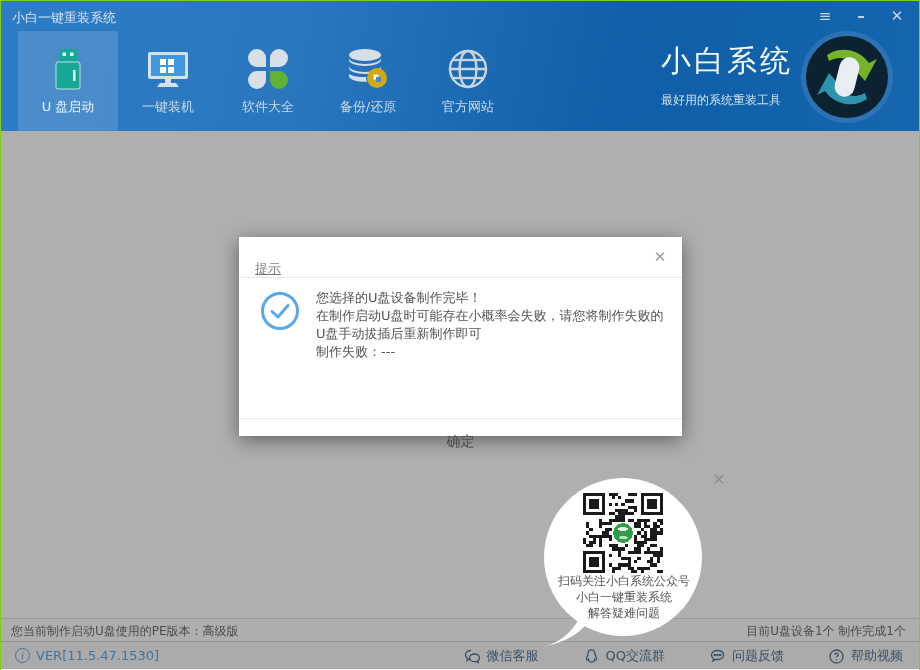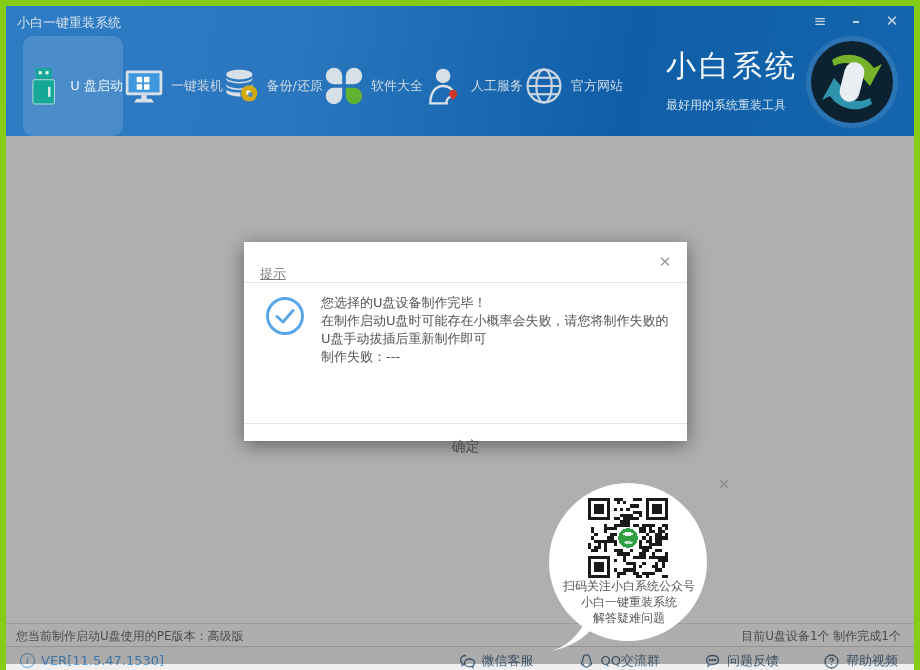--- a/index.html
+++ b/index.html
@@ -1,30 +1,30 @@
 <!DOCTYPE html>
 <html><head>
 <meta charset="utf-8">
 <style>
   * { margin:0; padding:0; box-sizing:border-box; }
   html,body { width:920px; height:670px; }
   body { font-family:"DejaVu Sans","Liberation Sans",sans-serif; position:relative; overflow:hidden; background:#f6f6f6; }
-  .window { position:absolute; inset:0; border:6px solid #84cc16; }
+  .window { position:absolute; inset:0; border:1px solid #84cc16; }
 
   
   .header { position:absolute; left:0; top:0; width:100%; height:130px;
     background:linear-gradient(100deg,#2e7cc3 0%,#2a77bf 32%,#0f5ea7 68%,#1566ae 100%); }
   .titlebar { position:absolute; left:0; top:0; width:100%; height:30px; }
   .win-title { position:absolute; left:11px; top:8px; font-size:13px; color:#d5e2ee; }
   .win-controls { position:absolute; right:12px; top:6px; display:flex; gap:16px; }
   .win-btn { width:20px; height:18px; color:#c9d6e2; font-size:15px; line-height:18px; text-align:center; cursor:pointer; }
   .win-btn.min { font-weight:bold; }
 
   .nav { position:absolute; left:17px; top:30px; height:100px; display:flex; }
-  .nav-item { width:100px; height:100px; display:flex; align-items:center; justify-content:center; gap:6px; cursor:pointer;border-radius:10px; }
+  .nav-item { width:100px; height:100px; display:flex; flex-direction:column; align-items:center; justify-content:center; gap:6px; cursor:pointer; }
   .nav-item.active { background:rgba(255,255,255,0.14); }
   .nav-item .label { font-size:13px; color:#ccd9e4; white-space:nowrap; }
   .nav-item.active .label { color:#e8f3fb; }
   .nav-icon { width:46px; height:46px; display:block; }
 
   .brand { position:absolute; left:660px; top:40px; }
   .brand-name { font-size:30px; color:#f4f9fd; letter-spacing:3px; white-space:nowrap; }
   .brand-tagline { font-size:12px; color:#cfe0ee; margin-top:10px; white-space:nowrap; }
   .brand-logo { position:absolute; left:798px; top:28px; width:96px; height:96px; }
 
@@ -106,46 +106,38 @@
             <rect x="23" y="13" width="6" height="6" fill="#fff"></rect>
           <rect x="15" y="21" width="6" height="6" fill="#fff"></rect>
             <rect x="23" y="21" width="6" height="6" fill="#fff"></rect>
           <rect x="20" y="33" width="6" height="5" fill="#d7dfe7"></rect>
           <path d="M12 41 L34 41 L31 37 L15 37 Z" fill="#d7dfe7"></path>
         </svg>
         <span class="label">一键装机</span>
       </div>
       <div class="nav-item">
         <svg class="nav-icon" viewBox="0 0 46 46">
+          <path d="M21 12 a9 9 0 1 0 -9 9 h9 Z" fill="#d7dfe7"></path>
+          <path d="M25 12 a9 9 0 1 1 9 9 h-9 Z" fill="#d7dfe7"></path>
+          <path d="M21 34 a9 9 0 1 1 -9 -9 h9 Z" fill="#d7dfe7"></path>
+          <path d="M25 34 a9 9 0 1 0 9 -9 h-9 Z" fill="#61b232"></path>
+        </svg>
+        <span class="label">软件大全</span>
+      </div>
+      <div class="nav-item">
+        <svg class="nav-icon" viewBox="0 0 46 46">
           <ellipse cx="20" cy="9" rx="16" ry="6" fill="#d7dfe7"></ellipse>
           <path d="M4 14 a16 6 0 0 0 32 0 v-2 a16 6 0 0 1 -32 0 Z" fill="#d7dfe7"></path>
           <path d="M4 22 a16 6 0 0 0 32 0 v-2 a16 6 0 0 1 -32 0 Z" fill="#d7dfe7"></path>
           <path d="M4 30 a16 6 0 0 0 18 5.8 a11 11 0 0 1 -1 -5 a16 6 0 0 1 -17 -2.8 Z" fill="#d7dfe7"></path>
           <circle cx="32" cy="32" r="10" fill="#d2a90e"></circle>
           <rect x="28.5" y="28.5" width="5" height="5" fill="#eef4f8"></rect>
           <rect x="31" y="31" width="5" height="5" fill="#4a89c8"></rect>
         </svg>
         <span class="label">备份/还原</span>
-      </div>
-      <div class="nav-item">
-        <svg class="nav-icon" viewBox="0 0 46 46">
-          <path d="M21 12 a9 9 0 1 0 -9 9 h9 Z" fill="#d7dfe7"></path>
-          <path d="M25 12 a9 9 0 1 1 9 9 h-9 Z" fill="#d7dfe7"></path>
-          <path d="M21 34 a9 9 0 1 1 -9 -9 h9 Z" fill="#d7dfe7"></path>
-          <path d="M25 34 a9 9 0 1 0 9 -9 h-9 Z" fill="#61b232"></path>
-        </svg>
-        <span class="label">软件大全</span>
-      </div>
-      <div class="nav-item">
-        <svg class="nav-icon" viewBox="0 0 46 46">
-          <circle cx="22" cy="12" r="8" fill="#d7dfe7"></circle>
-          <path d="M8 42 c0 -12 6 -19 14 -19 c6 0 10 3 12 8 l-4 4 c-3 1 -5 4 -4 7 Z" fill="none" stroke="#d7dfe7" stroke-width="2.6"></path>
-          <path d="M33 27 c-2.6 0 -4.4 2 -4.4 4.4 c0 3.4 4.4 6.6 4.4 6.6 s4.4 -3.2 4.4 -6.6 c0 -2.4 -1.8 -4.4 -4.4 -4.4 Z" fill="#cf3a28"></path>
-        </svg>
-        <span class="label">人工服务</span>
       </div>
       <div class="nav-item">
         <svg class="nav-icon" viewBox="0 0 46 46" fill="none" stroke="#c9d5e0" stroke-width="2.4">
           <circle cx="23" cy="23" r="18"></circle>
           <ellipse cx="23" cy="23" rx="8.5" ry="18"></ellipse>
           <line x1="5" y1="23" x2="41" y2="23"></line>
           <line x1="7.5" y1="14" x2="38.5" y2="14"></line>
           <line x1="7.5" y1="32" x2="38.5" y2="32"></line>
         </svg>
         <span class="label">官方网站</span>

